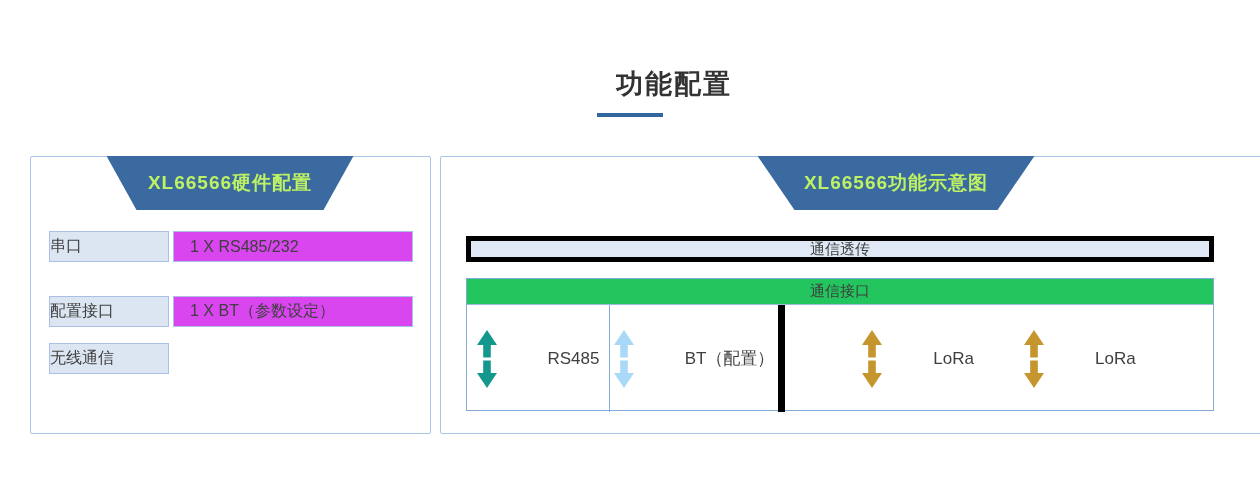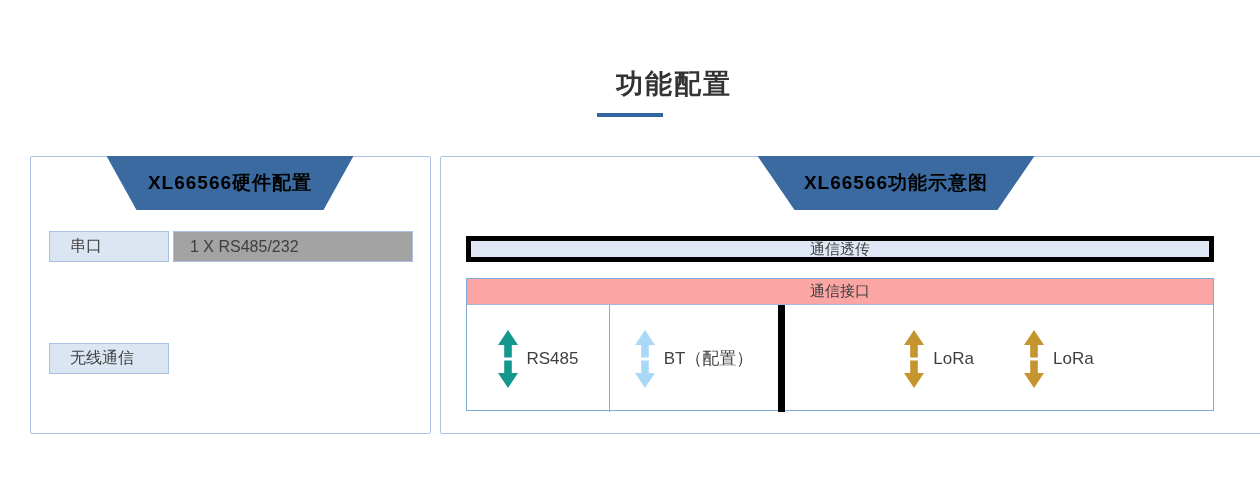--- a/index.html
+++ b/index.html
@@ -18,83 +18,87 @@
   
   .panel{
     position:absolute;top:156px;height:278px;background:#ffffff;
     border:1px solid #a9c4e4;border-radius:2px;box-sizing:border-box;
   }
   .panel-left{left:30px;width:401px;}
   .panel-right{left:440px;width:913px;}
   .panel-header{
     position:absolute;top:-1px;height:54px;background:#3a6a9f;
     display:flex;align-items:center;justify-content:center;
-    color:#000000;font-size:19px;font-weight:bold;letter-spacing:1px;
+    color:#bef264;font-size:19px;font-weight:bold;letter-spacing:1px;
   }
   .panel-left .panel-header{
     left:50%;margin-left:-124px;width:247px;
     clip-path:polygon(0 0,100% 0,calc(100% - 30px) 100%,30px 100%);
   }
   .panel-right .panel-header{
     left:50%;margin-left:-139px;width:277px;
     clip-path:polygon(0 0,100% 0,calc(100% - 37px) 100%,37px 100%);
   }
   
   .hw-row{position:absolute;left:0;width:100%;height:31px;}
   .hw-row.r0{top:74px;} .hw-row.r1{top:139px;} .hw-row.r2{top:186px;}
   .hw-label{
     position:absolute;left:18px;top:0;width:120px;height:31px;box-sizing:border-box;
     background:#dce6f3;border:1px solid #a9c0e4;
-    display:flex;align-items:center;padding-left:20px;font-size:16px;
+    display:flex;align-items:center;font-size:16px;
   }
   .hw-value{
     position:absolute;left:142px;top:0;width:240px;height:31px;box-sizing:border-box;
-    background:#a3a3a3;border:1px solid #a9c0e4;
+    background:#d946ef;border:1px solid #a9c0e4;
     display:flex;align-items:center;padding-left:16px;font-size:16px;
   }
   
   .func-bar{
     position:absolute;left:25px;width:748px;height:26px;box-sizing:border-box;
     background:#dfe8f4;border:5px solid #000000;
     display:flex;align-items:center;justify-content:center;font-size:15px;
   }
   .bar-top{top:79px;}
   .func-table{
     position:absolute;left:25px;top:121px;width:748px;height:133px;box-sizing:border-box;
     border:1px solid #83abd8;background:#ffffff;
   }
   .func-table-header{
-    height:26px;box-sizing:border-box;background:#fca5a5;border-bottom:1px solid #9fbce0;
+    height:26px;box-sizing:border-box;background:#22c55e;border-bottom:1px solid #9fbce0;
     display:flex;align-items:center;justify-content:center;font-size:15px;
   }
   .func-cells{display:flex;height:107px;}
   .func-cell{
     box-sizing:border-box;display:flex;align-items:center;justify-content:center;gap:50px;
   }
   .cell-0{width:143px;border-right:1px solid #83abd8;}
   .cell-1{width:175px;border-right:7px solid #000000;}
   .cell-2{flex:1;}
   .arrow-group{display:flex;align-items:center;gap:9px;}
-  .arrow-group .lbl{font-size:17px;white-space:nowrap;}
+  .arrow-group .lbl{font-size:17px;white-space:nowrap;margin-left:42px;}
   .arrow-svg{display:block;}
 </style>
 </head>
 <body>
 
 <div class="stage">
 
   <div class="page-title">功能配置</div>
   <div class="title-underline"></div>
 
   <div class="panel panel-left">
     <div class="panel-header">XL66566硬件配置</div>
 
     <div class="hw-row r0">
       <div class="hw-label">串口</div>
       <div class="hw-value">1 X RS485/232</div>
+    </div>
+    <div class="hw-row r1">
+      <div class="hw-label">配置接口</div>
+      <div class="hw-value">1 X BT（参数设定）</div>
     </div>
     <div class="hw-row r2">
       <div class="hw-label">无线通信</div>
     </div>
   </div>
 
   <div class="panel panel-right">
     <div class="panel-header">XL66566功能示意图</div>
 
     <div class="func-bar bar-top">通信透传</div>

